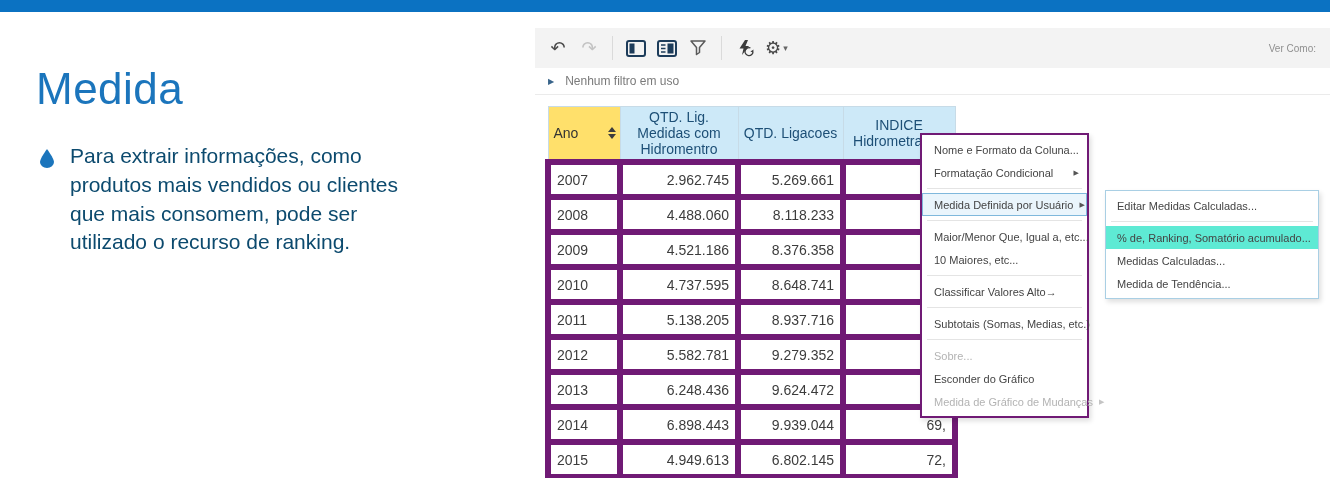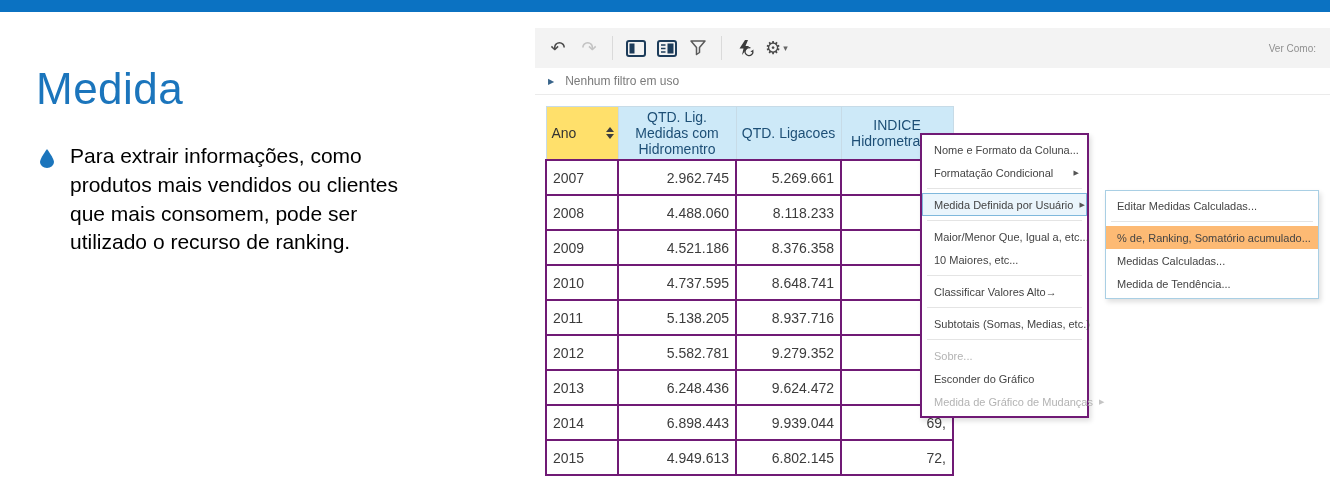--- a/index.html
+++ b/index.html
@@ -14,21 +14,21 @@
   .top-bar { position: absolute; top: 0; left: 0; width: 100%; height: 12px; background: #0b72c2; }
 
   .slide-title {
     position: absolute; left: 36px; top: 64px;
     font-size: 44px; color: #1b75bc; letter-spacing: .5px; font-weight: 400;
   }
 
   .bullet { position: absolute; left: 40px; top: 142px; width: 440px; display: flex; gap: 16px; }
   .bullet .drop-wrap { flex: 0 0 auto; margin-top: 7px; }
   .bullet-text {
-    font-size: 21px; color: #000000; line-height: 1.37;
+    font-size: 21px; color: #0c4a6e; line-height: 1.37;
     white-space: pre-line;
   }
 
   
   .shot { position: absolute; left: 535px; top: 28px; right: 0; bottom: 10px; background: #fff; }
 
   .toolbar {
     height: 40px; background: #f3f3f3; display: flex; align-items: center;
     padding: 0 12px; gap: 9px; color: #555;
   }
@@ -54,21 +54,21 @@
     position: absolute; left: 10px; top: 78px;
     border-collapse: collapse; font-size: 14px; table-layout: fixed;
   }
   .pivot th, .pivot td { border: 1px solid #c7dbe7; overflow: hidden; }
   .pivot th {
     height: 30px; padding: 2px 5px; text-align: center; line-height: 1.15;
     font-weight: 400; vertical-align: middle;
   }
   th.h-ano { background: #ffe06b; color: #333; text-align: left; position: relative; padding-right: 16px; }
   th.h-blue { background: #cde9f8; color: #1d4f76; }
-  .pivot td { background: #fff; border: 2px solid #701a75; padding: 2px 6px; height: 35px; color: #3c3c3c; }
+  .pivot td { background: #fff; border: 6px solid #701a75; padding: 2px 6px; height: 35px; color: #3c3c3c; }
   td.year { text-align: left; }
   td.num { text-align: right; }
 
   .sort-icon { position: absolute; right: 4px; top: 50%; transform: translateY(-50%);
     display: flex; flex-direction: column; gap: 2px; }
   .sort-icon .up { width: 0; height: 0; border-left: 4px solid transparent; border-right: 4px solid transparent; border-bottom: 5px solid #3d3d3d; }
   .sort-icon .down { width: 0; height: 0; border-left: 4px solid transparent; border-right: 4px solid transparent; border-top: 5px solid #3d3d3d; }
 
   
   .menu {
@@ -86,21 +86,21 @@
   .menu-item.active { background: #eaf5fc; outline: 1px solid #7fb8dc; outline-offset: -1px; }
   .menu-sep { border-top: 1px solid #e4e4e4; margin: 4px 5px; }
 
   
   .submenu {
     position: absolute; left: 570px; top: 162px; width: 214px;
     background: #fff; border: 1px solid #a9cfe4; box-shadow: 2px 3px 5px rgba(0,0,0,.13);
     padding: 3px 0; z-index: 7; font-size: 11px; color: #444;
   }
   .submenu .menu-item { padding-left: 11px; }
-  .submenu .menu-item.hl { background: #fdba74; }
+  .submenu .menu-item.hl { background: #5eead4; }
 </style>
 </head>
 <body>
 
 <div class="top-bar"></div>
 
 <div class="slide-title">Medida</div>
 
 <div class="bullet">
   <span class="drop-wrap">

